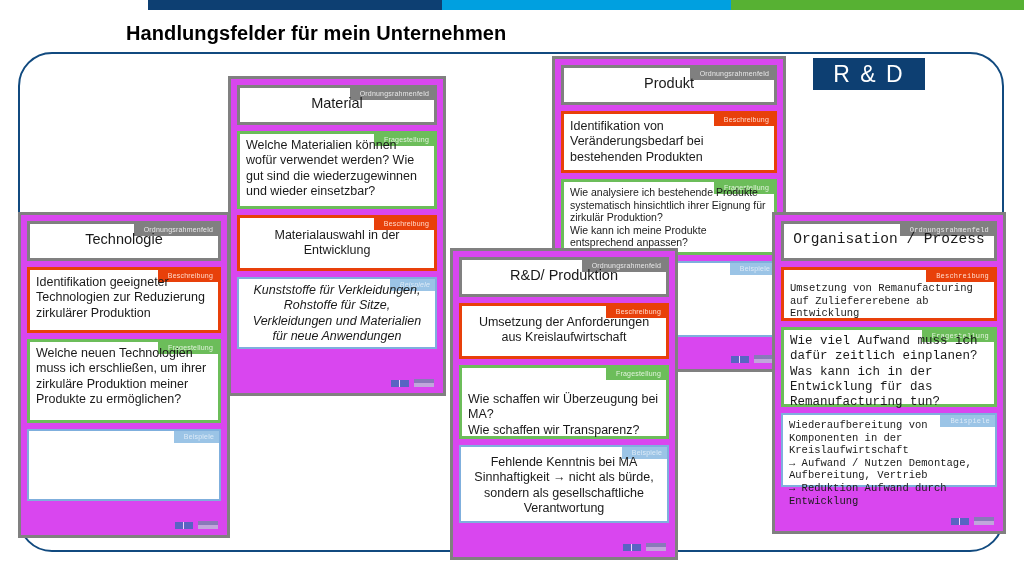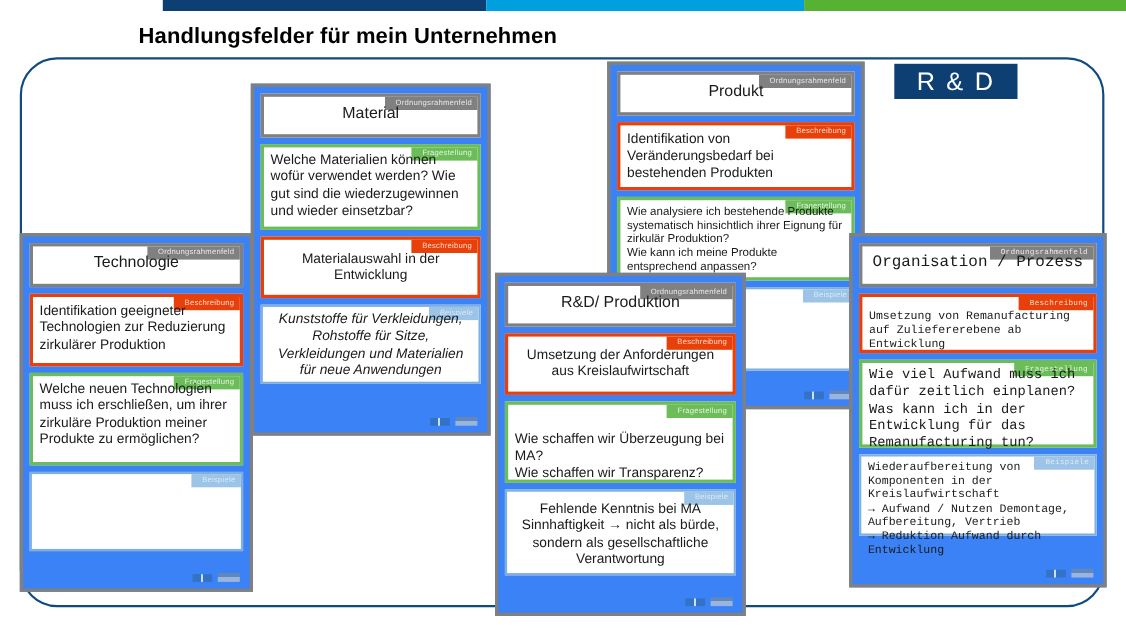--- a/index.html
+++ b/index.html
@@ -72,21 +72,21 @@
     align-items: center;
     justify-content: center;
     letter-spacing: 2px;
   }
 
   
   .card {
     position: absolute;
     box-sizing: border-box;
     border: 3px solid #808080;
-    background: #3b82f6;
+    background: #d946ef;
     padding: 6px;
   }
 
   
   .box {
     position: relative;
     box-sizing: border-box;
     background: #ffffff;
     margin-bottom: 6px;
   }

